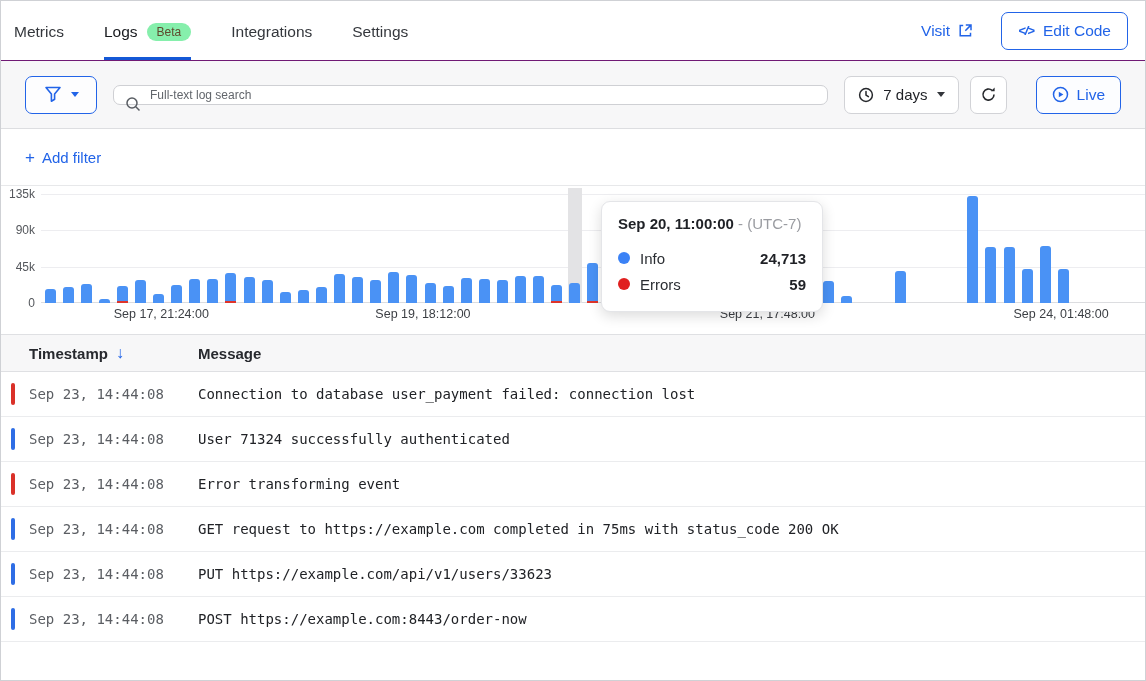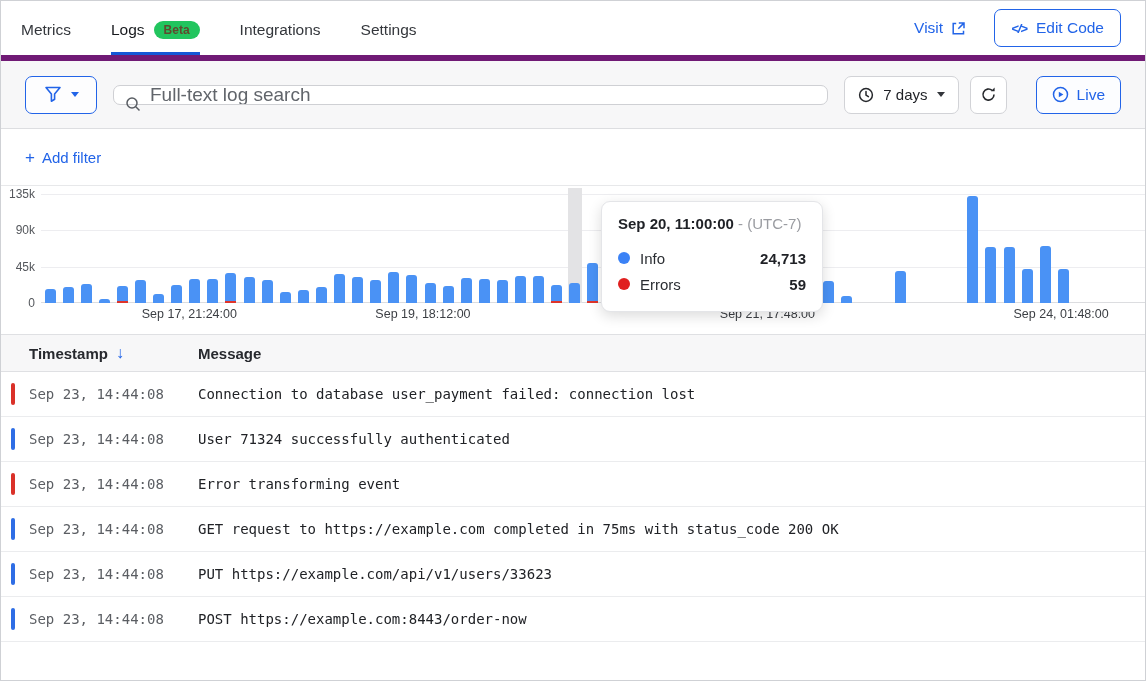--- a/index.html
+++ b/index.html
@@ -7,48 +7,48 @@
   body { font-family:"Liberation Sans", sans-serif; color:#1f2126; }
   .page { position:relative; width:1146px; height:681px; background:#fff;
           border:1px solid #cfd1d5; overflow:hidden; }
 
   
   .topbar { padding:19px 24px 0; height:44px; }
   .breadcrumb { font-size:16px; color:#3c4046; display:flex; align-items:center; gap:8px; }
   .breadcrumb .sep { color:#b2b4b9; }
   .breadcrumb .current { font-weight:700; color:#17191d; }
 
-  .tabsrow { display:flex; align-items:stretch; height:60px; padding:0 20px;
-             border-bottom:6px solid #701a75; }
+  .tabsrow { display:flex; align-items:stretch; height:60px; padding:0 13px;
+             border-bottom:1px solid #701a75; }
   .tabs { display:flex; gap:40px; align-items:stretch; }
   .tab { display:flex; align-items:center; gap:9px; font-size:15.5px; color:#34373c;
          border-bottom:3px solid transparent; padding-top:6px; cursor:pointer; }
   .tab.active { color:#17191d; border-bottom-color:#1458d6; }
-  .badge { background:#22c55e; color:#5f4a2e; font-size:12px; font-weight:700;
+  .badge { background:#86efac; color:#5f4a2e; font-size:12px; font-weight:400;
            padding:3px 10px; border-radius:11px; line-height:1; }
   .tab-actions { margin-left:auto; display:flex; align-items:center; gap:28px; padding-right:4px; }
   .visit-link { color:#2264e8; font-size:15.5px; display:flex; align-items:center; gap:8px; cursor:pointer; }
   .btn-edit { display:flex; align-items:center; gap:9px; height:38px; padding:0 16px;
               border:1px solid #2264e8; border-radius:7px; background:#fff; color:#2264e8;
               font-size:15.5px; cursor:pointer; }
   .code-glyph { font-size:13px; font-weight:700; letter-spacing:-1px; font-style:italic; }
 
   
   .filterbar { height:68px; background:#f7f7f8; border-bottom:1px solid #dddee1;
                display:flex; align-items:center; padding:0 24px; }
   .btn-filter { width:72px; height:38px; border:1px solid #2264e8; border-radius:7px;
                 background:#fdfdfe; display:flex; align-items:center; justify-content:center;
                 gap:9px; cursor:pointer; }
   .caret { width:0; height:0; border-left:4.5px solid transparent; border-right:4.5px solid transparent;
            border-top:5.5px solid #2264e8; }
   .caret.dark { border-top-color:#33363b; }
   .searchwrap { position:relative; flex:1; margin:0 16px; }
   .searchwrap svg { position:absolute; left:12px; top:11px; }
   .search-input { width:100%; height:20px; border:1px solid #cfd0d4; border-radius:7px;
-                  padding:0 12px 0 36px; font-size:19px; color:#1f2126; background:#fff; }
+                  padding:0 12px 0 36px; font-size:12px; color:#1f2126; background:#fff; }
   .search-input::placeholder { color:#61656b; }
   .btn-range { height:38px; display:flex; align-items:center; gap:9px; padding:0 13px;
                background:#fff; border:1px solid #d2d3d7; border-radius:7px; font-size:15px;
                color:#1f2126; cursor:pointer; }
   .btn-refresh { width:37px; height:38px; margin-left:11px; background:#fff;
                  border:1px solid #d2d3d7; border-radius:7px; display:flex; align-items:center;
                  justify-content:center; cursor:pointer; }
   .btn-live { height:38px; margin-left:29px; display:flex; align-items:center; gap:8px;
               padding:0 15px; background:#fcfdff; border:1px solid #2264e8; border-radius:7px;
               color:#2264e8; font-size:15.5px; font-weight:500; cursor:pointer; }
@@ -69,21 +69,21 @@
   .g0 { top:0; } .g1 { top:36px; } .g2 { top:73px; }
   .baseline { position:absolute; left:0; right:0; bottom:0; height:1px; background:#dcdde0; }
   .bars { position:absolute; inset:0; display:flex; align-items:flex-end; }
   .slot { position:relative; flex:1; height:100%; display:flex; align-items:flex-end;
           justify-content:center; }
   .hoverband { position:absolute; top:-6px; bottom:0; left:2px; right:2px; background:#e3e3e5; }
   .bar { position:relative; width:11px; background:#4a92f5; border-radius:3px 3px 0 0; z-index:1; }
   .bar .err { position:absolute; left:0; right:0; bottom:0; background:#df342a; }
   .xlabels { position:absolute; left:40px; right:0; top:121px; height:18px; }
   .xtick { position:absolute; transform:translateX(-50%); font-size:12.5px; color:#3c3f44; white-space:nowrap; }
-  .xt0 { left:10.9%;margin-left:28px; } .xt1 { left:34.6%; } .xt2 { left:65.8%; } .xt3 { left:92.4%; }
+  .xt0 { left:10.9%; } .xt1 { left:34.6%; } .xt2 { left:65.8%; } .xt3 { left:92.4%; }
 
   
   .tooltip { position:absolute; left:600px; top:200px; width:222px; background:#fff;
              border:1px solid #e4e5e8; border-radius:9px; padding:13px 16px 14px;
              box-shadow:0 4px 14px rgba(0,0,0,.14); z-index:20; }
   .tt-title { font-size:15px; margin-bottom:13px; }
   .tt-title .b { font-weight:700; color:#1f2126; }
   .tt-title .tz { color:#9a9ca1; }
   .tt-row { display:flex; align-items:center; gap:10px; height:26px; font-size:15px; color:#2b2e33; }
   .dot { width:12px; height:12px; border-radius:50%; }

